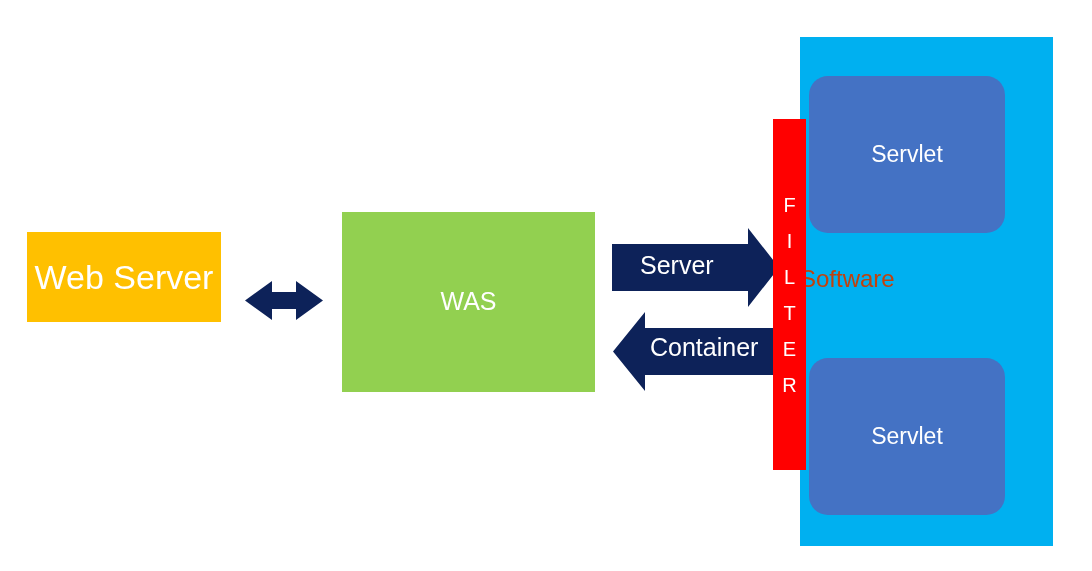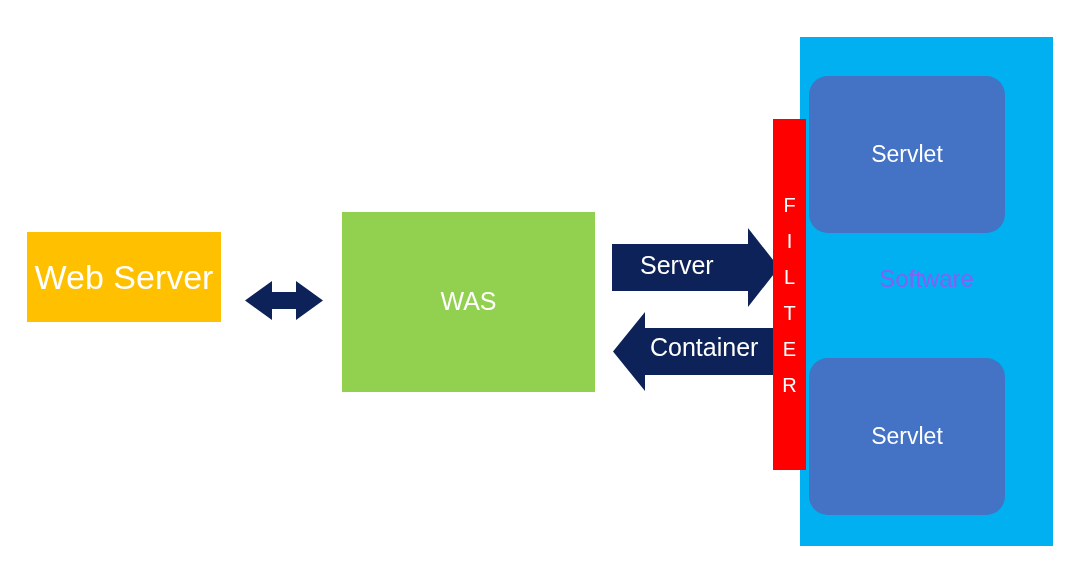--- a/index.html
+++ b/index.html
@@ -65,22 +65,21 @@
     width: 253px;
     height: 509px;
     background: #00b0f0;
     display: block;
   }
   .software-label {
     position: absolute;
     left: 800px;
     top: 263px;
     width: 253px;
-    text-align: center;
-    color: #8b5cf6;
+    color: #c2410c;
     font-size: 24px;
     line-height: 1.32;
   }
   .software-label .line { display: block; white-space: nowrap; }
 
   
   .servlet {
     left: 809px;
     width: 196px;
     height: 157px;

